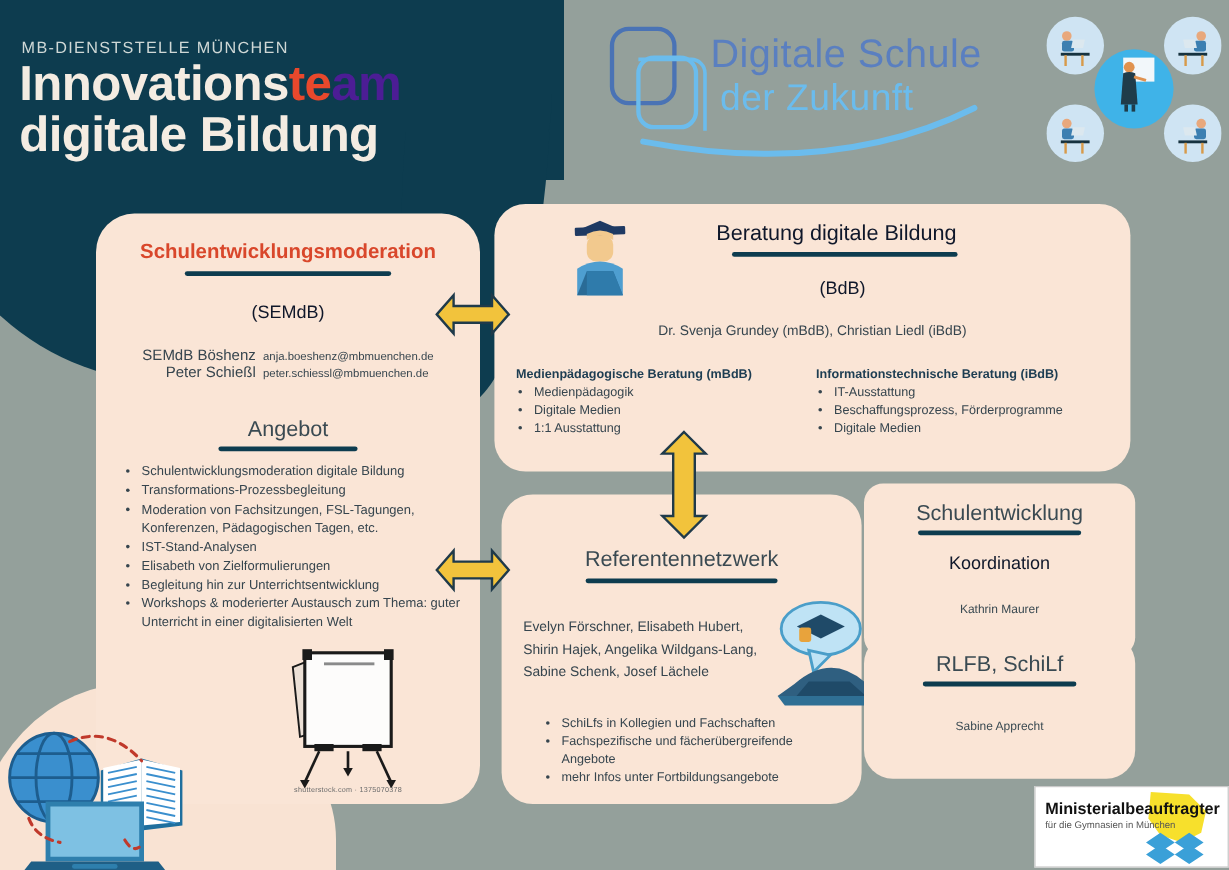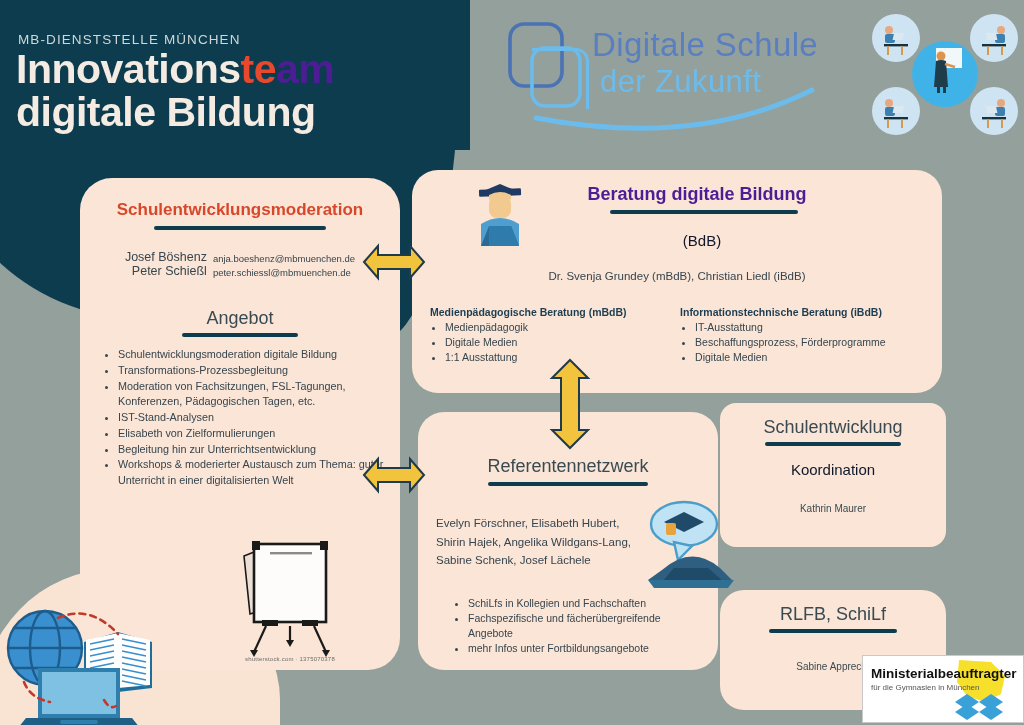--- a/index.html
+++ b/index.html
@@ -39,26 +39,26 @@
 
   
   .cluster{position:absolute;left:872px;top:12px;width:146px;height:125px;}
 
   
   .card{position:absolute;background:#fae5d6;border-radius:24px;}
   #card-sem{left:80px;top:178px;width:320px;height:492px;border-radius:32px;}
   #card-bdb{left:412px;top:170px;width:530px;height:223px;border-radius:26px;}
   #card-ref{left:418px;top:412px;width:300px;height:258px;border-radius:26px;}
   #card-se{left:720px;top:403px;width:226px;height:144px;border-radius:16px;}
-  #card-rlfb{left:720px;top:590px;width:226px;height:120px;border-radius:24px;}
+  #card-rlfb{left:720px;top:529px;width:226px;height:120px;border-radius:24px;}
 
   .rule{height:4px;background:#0d3c4f;border-radius:2px;margin:5px auto 0;}
 
   .ttl-red{color:#d9472b;font-size:17px;font-weight:bold;text-align:center;}
-  .ttl-blue{color:#4c1d95;font-size:18px;font-weight:bold;text-align:center;}
+  .ttl-blue{color:#0f172a;font-size:18px;font-weight:normal;text-align:center;}
   .ttl-plain{color:#3a4a52;font-size:18px;font-weight:400;text-align:center;}
   .sub{color:#0f172a;font-size:15px;text-align:center;}
   .names{color:#36454e;font-size:12.5px;}
   .mail{color:#36454e;font-size:9.5px;}
   .person-line{color:#36454e;font-size:11.5px;text-align:center;}
   .small-name{color:#3a4a52;font-size:10px;text-align:center;}
   .colhead{color:#1d3d52;font-size:10.5px;font-weight:bold;}
   ul.bul{margin:2px 0 0 0;padding-left:15px;color:#36454e;}
   ul.bul li{font-size:10.5px;line-height:1.42;margin:0;}
   ul.big li{font-size:10.8px;line-height:1.46;}
@@ -159,24 +159,25 @@
           <rect x="15" y="39" width="3" height="6" fill="#1f3c4a"></rect>
         </g>
       </g>
     </svg>
   </div>
 
   <div class="card" id="card-sem">
     <div style="padding:22px 16px 0;">
       <div class="ttl-red">Schulentwicklungsmoderation</div>
       <div class="rule" style="width:172px;margin-top:6px;"></div>
+      <div class="sub" style="margin-top:22px;">(SEMdB)</div>
 
       <div style="display:flex;justify-content:center;margin-top:20px;">
         <div style="text-align:right;">
-          <div class="names">Josef Böshenz</div>
+          <div class="names">SEMdB Böshenz</div>
           <div class="names">Peter Schießl</div>
         </div>
         <div style="margin-left:6px;padding-top:3px;">
           <div class="mail">anja.boeshenz@mbmuenchen.de</div>
           <div class="mail" style="margin-top:3px;">peter.schiessl@mbmuenchen.de</div>
         </div>
       </div>
 
       <div class="ttl-plain" style="margin-top:30px;">Angebot</div>
       <div class="rule" style="width:116px;margin-top:4px;"></div>

